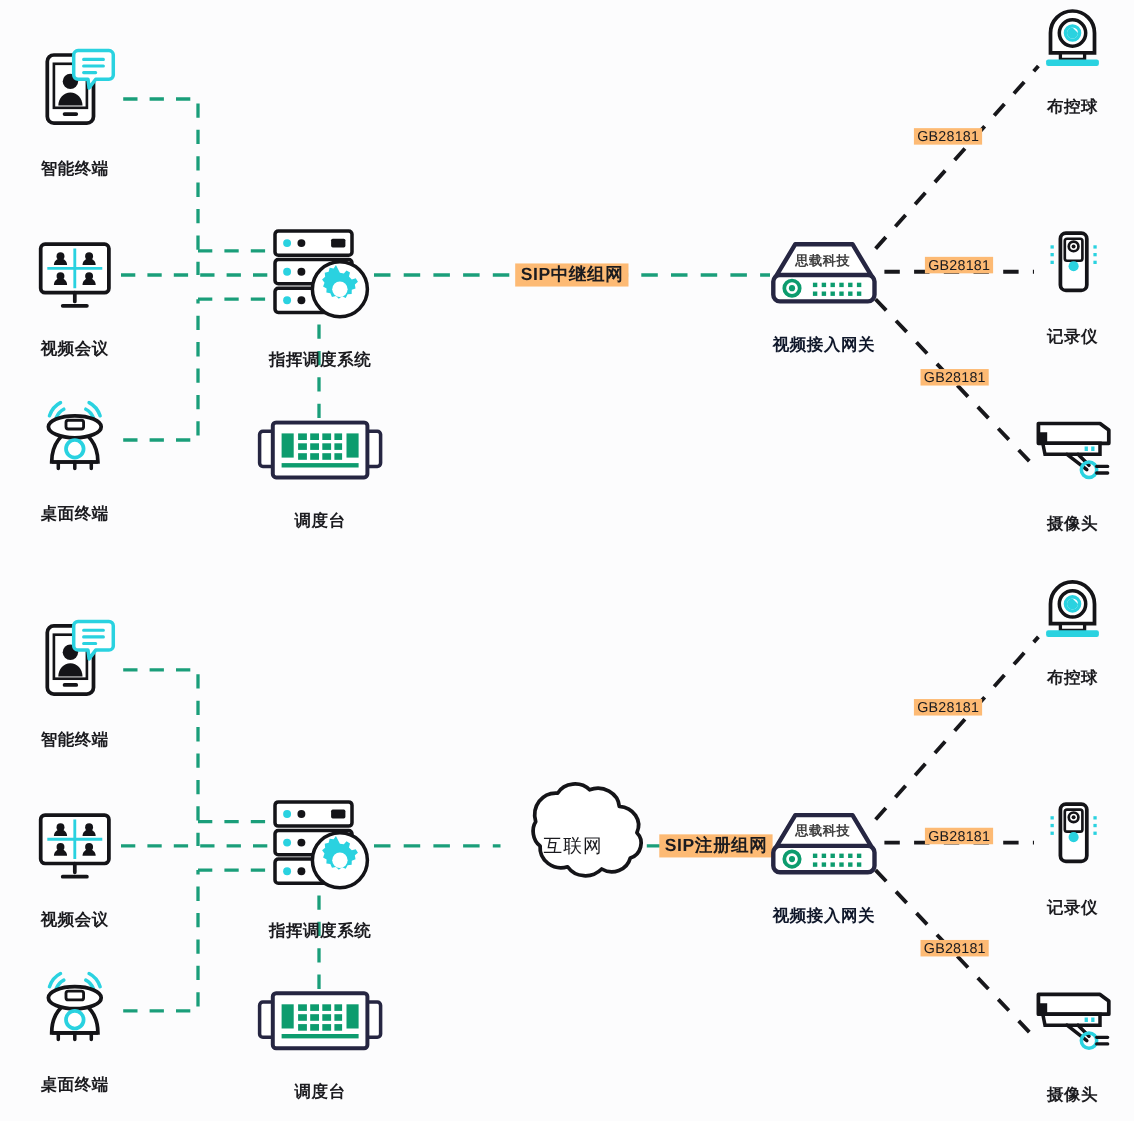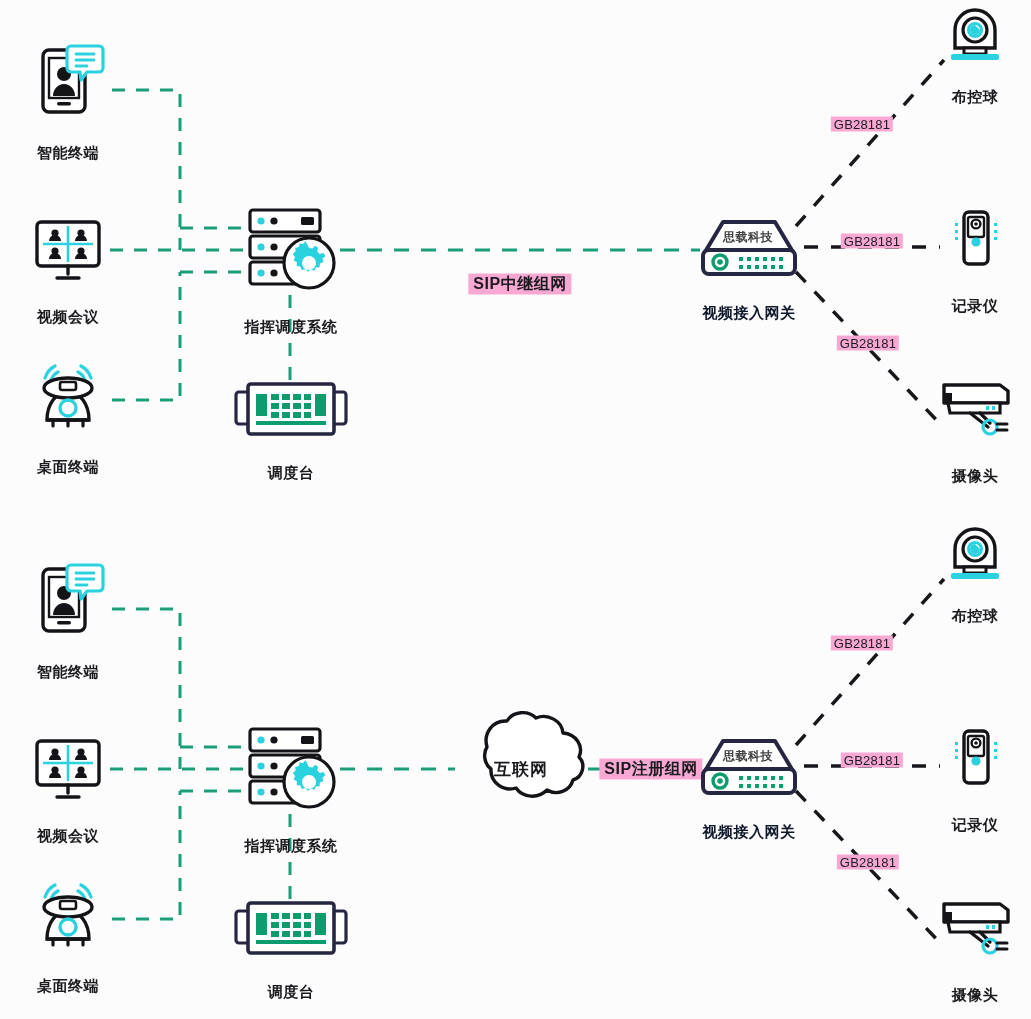--- a/index.html
+++ b/index.html
@@ -53,35 +53,35 @@
     letter-spacing: 0.5px;
   }
   .node .caption.accent { color: #0f172a; }
 
   .wire-label {
     position: absolute;
     transform: translate(-50%, -50%);
     font-size: 13px;
     color: #1b1b1f;
     white-space: nowrap;
-    background: #f9a8d4;
+    background: #fdba74;
     padding: 0 3px;
     letter-spacing: 0.2px;
   }
   .wire-label.bold {
     font-size: 16px;
     font-weight: 700;
     padding: 0 5px;
     letter-spacing: 0.5px;
   }
   .cloud-text {
     position: absolute;
     transform: translate(-50%, -50%);
     font-size: 17px;
-    font-weight: 700;
+    font-weight: 400;
     color: #1b1b1f;
     white-space: nowrap;
     letter-spacing: 1px;
   }
   .brandmark {
     position: absolute;
     transform: translate(-50%, -50%);
     font-size: 12px;
     font-weight: 700;
     color: #404040;
@@ -210,21 +210,21 @@
               <rect x="49" y="30" width="8" height="6"></rect>
             <rect x="60" y="30" width="8" height="6"></rect>
               <rect x="71" y="30" width="7" height="6"></rect>
           </g>
           <rect x="23" y="39" width="70" height="4" fill="#0d9c6e"></rect>
         </svg>
       </span>
       <span class="caption">调度台</span>
     </div>
 
-    <div class="wire-label bold" style="left:520px; top:250px;margin-top:34px;">SIP中继组网</div>
+    <div class="wire-label bold" style="left:520px; top:250px;">SIP中继组网</div>
 
     <div class="node" style="left:749px; top:216px;">
       <span class="glyph">
         <svg width="100" height="62" viewBox="0 0 100 62">
           <path d="M24 6h52l18 30H6z" fill="#fff" stroke="#262642" stroke-width="4" stroke-linejoin="round"></path>
           <rect x="4" y="34" width="92" height="24" rx="6" fill="#fff" stroke="#262642" stroke-width="4"></rect>
           <circle cx="21" cy="46" r="7" fill="none" stroke="#0d9c6e" stroke-width="3.4"></circle>
           <circle cx="21" cy="46" r="2.8" fill="#0d9c6e"></circle>
           <g fill="#0d9c6e">
             <rect x="40" y="41" width="4" height="4"></rect>

